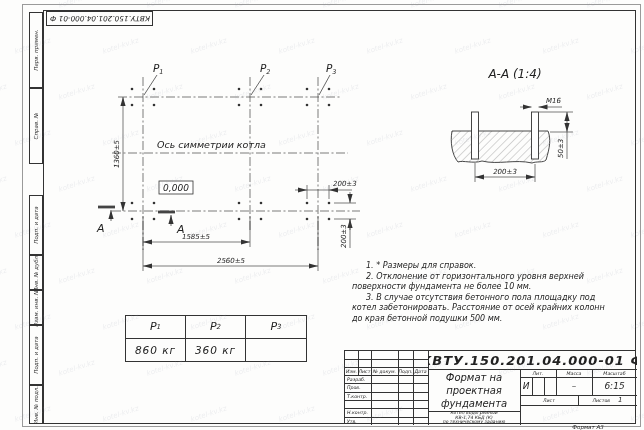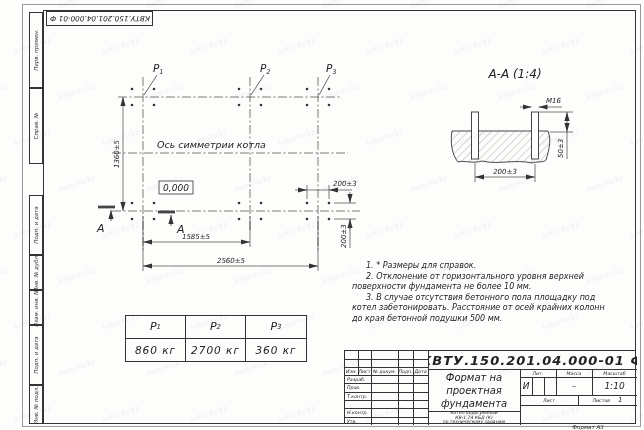--- a/index.html
+++ b/index.html
@@ -241,21 +241,20 @@
     </div>
   <div class="cell hd">
       <span>P</span>
       <sub>2</sub>
     </div>
   <div class="cell hd">
       <span>P</span>
       <sub>3</sub>
     </div>
   <div class="cell val">860 кг</div>
-  <div class="cell val">2700 кг</div>
   <div class="cell val">360 кг</div>
 </div>
 
 <div class="abs" id="title-block">
 
   <div class="tbh" style="left:0;top:8px;width:83px;"></div>
   <div class="tbh" style="left:0;top:16px;width:83px;"></div>
   <div class="tbh" style="left:0;top:24px;width:83px;"></div>
   <div class="tbh" style="left:0;top:32px;width:83px;"></div>
   <div class="tbh" style="left:0;top:41px;width:83px;"></div>
@@ -305,21 +304,21 @@
     <div>Котел водогрейный</div>
     <div>КВ-1,74 КБД (К)</div>
     <div>по техническому заданию</div>
   </div>
 
   <div class="tbc tb-small" style="left:175px;top:18px;width:36px;height:8px;">Лит.</div>
   <div class="tbc tb-small" style="left:211px;top:18px;width:36px;height:8px;">Масса</div>
   <div class="tbc tb-small" style="left:247px;top:18px;width:45px;height:8px;">Масштаб</div>
   <div class="tbc tb-val" style="left:175px;top:26px;width:12px;height:18px;">И</div>
   <div class="tbc tb-val" style="left:211px;top:26px;width:36px;height:18px;">–</div>
-  <div class="tbc tb-val" style="left:247px;top:26px;width:45px;height:18px;">1:10</div>
+  <div class="tbc tb-val" style="left:247px;top:26px;width:45px;height:18px;">6:15</div>
 
   <div class="tbc tb-small" style="left:175px;top:44px;width:58px;height:10px;">Лист</div>
   <div class="tbc tb-small" style="left:233px;top:44px;width:59px;height:10px;gap:8px;">
     <span>Листов</span>
     <span style="font-size:7px;">1</span>
   </div>
 
 </div>
 
 <div class="abs" id="format-label">Формат А3</div>

